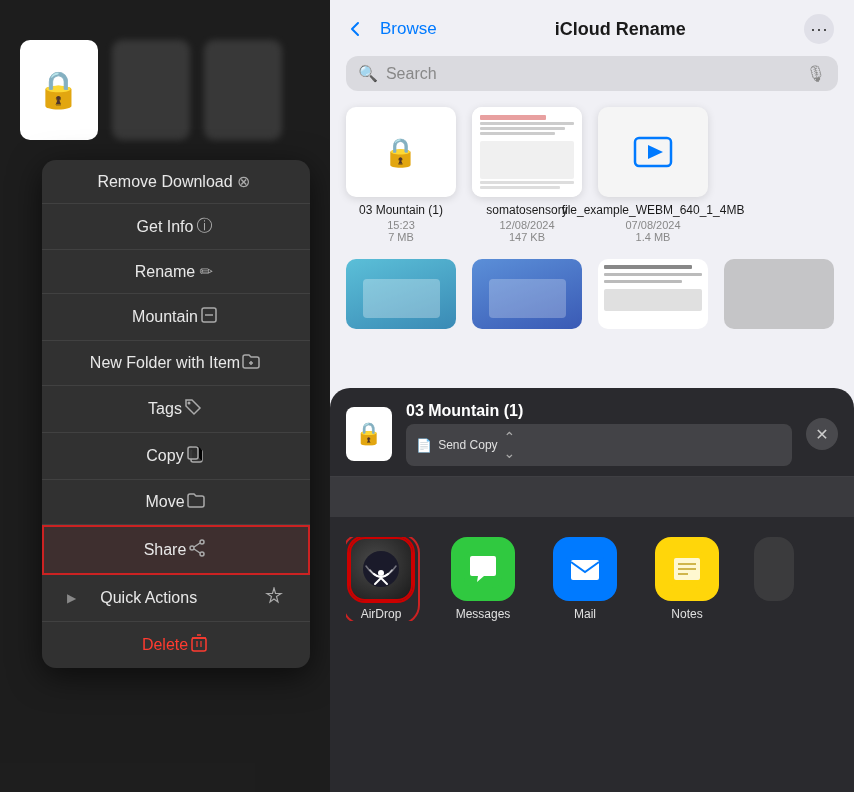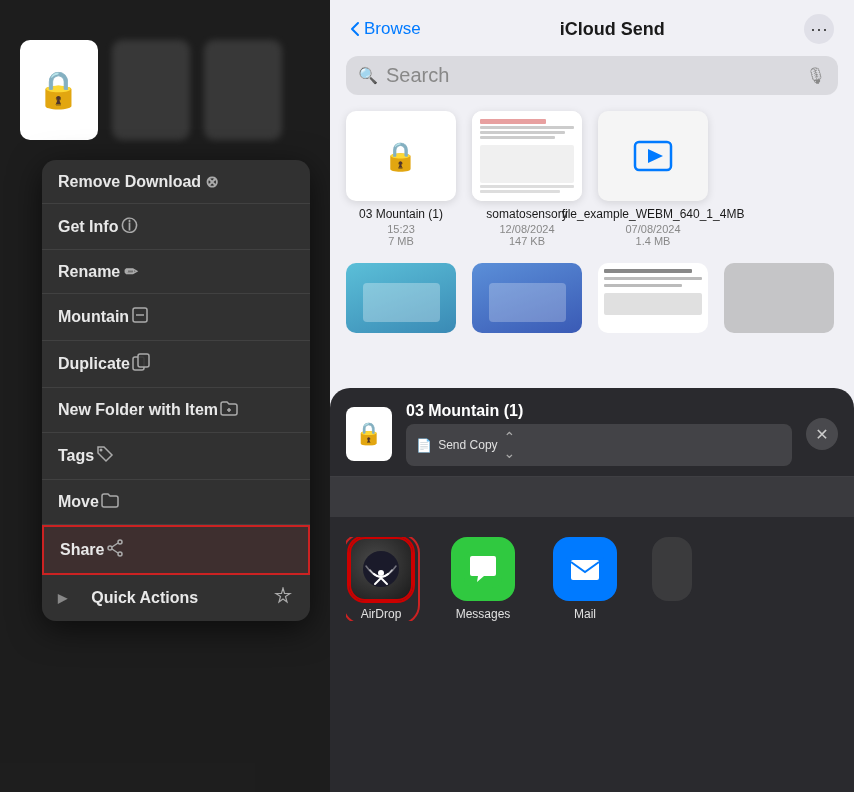--- a/index.html
+++ b/index.html
@@ -70,25 +70,24 @@
       width: 268px;
       background: rgba(50,50,50,0.97);
       border-radius: 14px;
       overflow: hidden;
       box-shadow: 0 8px 32px rgba(0,0,0,0.6);
     }
 
     .menu-item {
       display: flex;
       align-items: center;
-      justify-content: flex-start;
-      padding: 12px 16px;
+      justify-content: center;
+      padding: 12px 25px;
       border-bottom: 1px solid rgba(255,255,255,0.08);
       cursor: pointer;
-      font-weight: bold;
     }
 
     .menu-item:last-child {
       border-bottom: none;
     }
 
     .menu-item-label {
       font-size: 16px;
       color: #e8e8e8;
     }
@@ -134,21 +133,21 @@
       display: flex;
       align-items: center;
       justify-content: space-between;
       padding: 14px 20px 8px;
       background: #f0f0f5;
     }
 
     .back-btn {
       display: flex;
       align-items: center;
-      gap: 4px;
+      gap: 20px;
       color: #007aff;
       font-size: 17px;
       cursor: pointer;
     }
 
     .top-title {
       font-size: 18px;
       font-weight: 600;
       color: #1a1a1a;
     }
@@ -177,21 +176,21 @@
       gap: 8px;
     }
 
     .search-icon-sym {
       font-size: 16px;
       color: #888;
     }
 
     .search-input-display {
       flex: 1;
-      font-size: 20px;
+      font-size: 16px;
       color: #888;
     }
 
     .mic-icon {
       font-size: 16px;
       color: #888;
     }
 
     
     .files-grid {
@@ -437,29 +436,20 @@
     <div class="menu-item">
       <span class="menu-item-label">Mountain</span>
       <span class="menu-item-icon">
         <svg width="18" height="18" viewBox="0 0 18 18" fill="none">
           <rect x="2" y="2" width="14" height="14" rx="2" stroke="#aaa" stroke-width="1.5" fill="none"></rect>
           <line x1="5" y1="9" x2="13" y2="9" stroke="#aaa" stroke-width="1.5"></line>
         </svg>
       </span>
     </div>
 
-    <div class="menu-item">
-      <span class="menu-item-label">Duplicate</span>
-      <span class="menu-item-icon">
-        <svg width="18" height="18" viewBox="0 0 18 18" fill="none">
-          <rect x="1" y="4" width="11" height="13" rx="2" stroke="#aaa" stroke-width="1.5" fill="none"></rect>
-          <rect x="6" y="1" width="11" height="13" rx="2" stroke="#aaa" stroke-width="1.5" fill="rgba(50,50,50,0.9)"></rect>
-        </svg>
-      </span>
-    </div>
 
 
     <div class="menu-item">
       <span class="menu-item-label">New Folder with Item</span>
       <span class="menu-item-icon">
         <svg width="18" height="16" viewBox="0 0 18 16">
           <path d="M1 4C1 3 2 2 3 2H7L9 4H15C16 4 17 5 17 6V13C17 14 16 15 15 15H3C2 15 1 14 1 13V4Z" stroke="#aaa" stroke-width="1.5" fill="none"></path>
           <line x1="9" y1="8" x2="9" y2="12" stroke="#aaa" stroke-width="1.5"></line>
           <line x1="7" y1="10" x2="11" y2="10" stroke="#aaa" stroke-width="1.5"></line>
         </svg>
@@ -469,20 +459,30 @@
     <div class="menu-item">
       <span class="menu-item-label">Tags</span>
       <span class="menu-item-icon">
         <svg width="18" height="18" viewBox="0 0 18 18">
           <path d="M2 2H8L16 10L10 16L2 8V2Z" stroke="#aaa" stroke-width="1.5" fill="none"></path>
           <circle cx="5" cy="5" r="1.5" fill="#aaa"></circle>
         </svg>
       </span>
     </div>
 
+    <div class="menu-item">
+      <span class="menu-item-label">Copy</span>
+      <span class="menu-item-icon">
+        <svg width="18" height="18" viewBox="0 0 18 18">
+          <rect x="5" y="5" width="11" height="12" rx="2" stroke="#aaa" stroke-width="1.5" fill="none"></rect>
+          <path d="M5 4V3C5 2 6 1 7 1H12L16 5V16" stroke="none"></path>
+          <rect x="2" y="2" width="10" height="12" rx="2" stroke="#aaa" stroke-width="1.5" fill="rgba(50,50,50,0.9)"></rect>
+        </svg>
+      </span>
+    </div>
 
     <div class="menu-item">
       <span class="menu-item-label">Move</span>
       <span class="menu-item-icon">
         <svg width="18" height="16" viewBox="0 0 18 16">
           <path d="M1 4C1 3 2 2 3 2H7L9 4H15C16 4 17 5 17 6V13C17 14 16 15 15 15H3C2 15 1 14 1 13V4Z" stroke="#aaa" stroke-width="1.5" fill="none"></path>
         </svg>
       </span>
     </div>
 
@@ -502,34 +502,46 @@
     <div class="menu-item" style="display:flex; align-items:center;">
       <span class="submenu-arrow">▶</span>
       <span class="menu-item-label" style="margin-left:20px;">Quick Actions</span>
       <span class="menu-item-icon" style="margin-left:auto;">
         <svg width="18" height="18" viewBox="0 0 18 18">
           <path d="M9 1L10.5 6.5H16L11.5 9.5L13 15L9 12L5 15L6.5 9.5L2 6.5H7.5L9 1Z" stroke="#aaa" stroke-width="1.2" fill="none"></path>
         </svg>
       </span>
     </div>
 
+    <div class="menu-item">
+      <span class="menu-item-label red">Delete</span>
+      <span class="menu-item-icon red">
+        <svg width="16" height="18" viewBox="0 0 16 18">
+          <rect x="1" y="4" width="14" height="13" rx="2" stroke="#ff3b30" stroke-width="1.5" fill="none"></rect>
+          <line x1="1" y1="4" x2="15" y2="4" stroke="#ff3b30" stroke-width="1.5"></line>
+          <line x1="6" y1="1" x2="10" y2="1" stroke="#ff3b30" stroke-width="1.5"></line>
+          <line x1="6" y1="7" x2="6" y2="13" stroke="#ff3b30" stroke-width="1.2"></line>
+          <line x1="10" y1="7" x2="10" y2="13" stroke="#ff3b30" stroke-width="1.2"></line>
+        </svg>
+      </span>
+    </div>
 
   </div>
 </div>
 
 <div class="right-panel">
 
   <div class="top-bar">
     <div class="back-btn">
       <svg width="10" height="16" viewBox="0 0 10 16">
           <path d="M8 2L2 8L8 14" stroke="#007aff" stroke-width="2" fill="none" stroke-linecap="round" stroke-linejoin="round"></path>
         </svg>
       <span>Browse</span>
     </div>
-    <span class="top-title">iCloud Send</span>
+    <span class="top-title">iCloud Rename</span>
     <div class="more-btn">···</div>
   </div>
 
   <div class="search-bar">
     <span class="search-icon-sym">🔍</span>
     <span class="search-input-display">Search</span>
     <span class="mic-icon">🎙</span>
   </div>
 
   <div class="files-grid">
@@ -649,20 +661,32 @@
         <div class="share-app-icon mail">
           <svg width="38" height="38" viewBox="0 0 38 38">
             <rect width="38" height="38" rx="10" fill="#007aff"></rect>
             <rect x="5" y="10" width="28" height="20" rx="2" fill="white"></rect>
             <path d="M5 12 L19 22 L33 12" stroke="#007aff" stroke-width="2" fill="none"></path>
           </svg>
         </div>
         <span class="share-app-label">Mail</span>
       </div>
 
+      <div class="share-app">
+        <div class="share-app-icon notes">
+          <svg width="38" height="38" viewBox="0 0 38 38">
+            <rect width="38" height="38" rx="10" fill="#ffd60a"></rect>
+            <rect x="6" y="8" width="26" height="22" rx="2" fill="#fff8d0"></rect>
+            <line x1="10" y1="14" x2="28" y2="14" stroke="#c0a020" stroke-width="1.5"></line>
+            <line x1="10" y1="19" x2="28" y2="19" stroke="#c0a020" stroke-width="1.5"></line>
+            <line x1="10" y1="24" x2="20" y2="24" stroke="#c0a020" stroke-width="1.5"></line>
+          </svg>
+        </div>
+        <span class="share-app-label">Notes</span>
+      </div>
 
       <div class="share-app" style="opacity:0.4; min-width:40px; overflow:hidden;">
         <div class="share-app-icon" style="background:#555; border-radius:16px; width:40px; height:64px;">
         </div>
       </div>
 
     </div>
   </div>
 
 </div>

